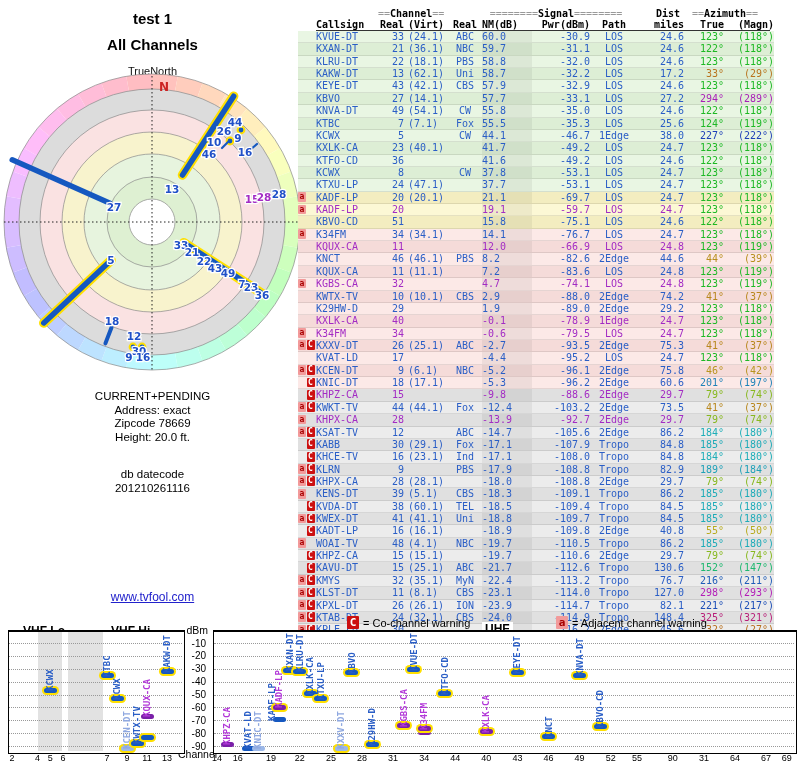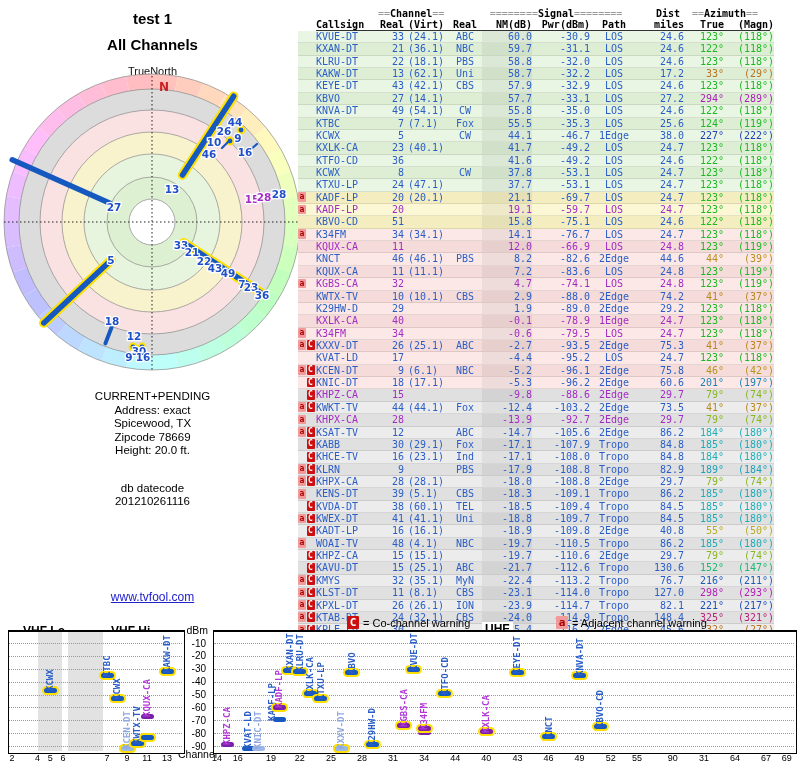--- a/index.html
+++ b/index.html
@@ -12,21 +12,21 @@
   .crit-gap{height:24px}
   #site-link{position:absolute;left:0;width:305px;text-align:center;font-size:12px}
   #site-link a{color:#2222cc;text-decoration:underline;cursor:pointer}
   
   #tbl{position:absolute;left:298px;top:8px;font-family:"DejaVu Sans Mono",monospace;font-size:10px;color:#000}
   .hrow{display:flex;height:11px;line-height:11px;padding-left:18px;white-space:pre}
   .eq{color:#999}
   #hunderline{height:0;border-bottom:1px solid #333;margin-left:18px;width:454px}
   .trow{display:flex;height:11.36px;line-height:11.4px;position:relative;padding-left:18px;border-bottom:1px solid rgba(0,0,0,0.09);white-space:pre}
   .c0{width:62px}.c1{width:26px;text-align:right}.c2{width:40px;padding-left:4px}
-  .c3{width:34px;text-align:center}.c4{width:50px;text-align:right}
+  .c3{width:34px;text-align:center}.c4{width:50px;}
   .c5{width:58px;text-align:right}.c6{width:48px;text-align:center}
   .c7{width:46px;text-align:right}.c8{width:40px;text-align:right}.c9{width:50px;text-align:right}
   .mk{position:absolute;top:0.5px;width:8px;height:9.8px;font-size:8px;font-weight:bold;text-align:center;line-height:10px;border-radius:1px;font-family:"DejaVu Sans Mono",monospace}
   .ma{left:0;background:#f29a9a;color:#a80000}
   .mc{left:8.5px;background:#cc1010;color:#fff}
   
   .lgbox{position:absolute;width:12px;height:13px;font-size:11px;font-weight:bold;text-align:center;line-height:13px;border-radius:1px;font-family:"DejaVu Sans Mono",monospace}
   .lgtxt{position:absolute;font-size:11px;color:#000}
   
   .panel{position:absolute;border:1px solid #000;border-top:2px solid #000;background:#fff}
@@ -133,21 +133,20 @@
       <text x="139" y="304.5" text-anchor="middle" font-family="DejaVu Sans" font-size="10.5" font-weight="bold" fill="#2050c8" stroke="#fff" stroke-width="2.5" paint-order="stroke">30</text>
       <text x="129" y="310.5" text-anchor="middle" font-family="DejaVu Sans" font-size="10.5" font-weight="bold" fill="#2050c8" stroke="#fff" stroke-width="2.5" paint-order="stroke">9</text>
       <text x="143" y="310.5" text-anchor="middle" font-family="DejaVu Sans" font-size="10.5" font-weight="bold" fill="#2050c8" stroke="#fff" stroke-width="2.5" paint-order="stroke">16</text>
       <text x="164" y="41" text-anchor="middle" font-family="DejaVu Sans" font-size="12" font-weight="bold" fill="#cc2222">N</text>
     </svg>
   </div>
 
 <div id="criteria" style="top:390px">
   <div class="crit-line">CURRENT+PENDING</div>
   <div class="crit-line">Address: exact</div>
-  <div class="crit-line">Spicewood, TX</div>
   <div class="crit-line">Zipcode 78669</div>
   <div class="crit-line">Height: 20.0 ft.</div>
   <div class="crit-gap"></div>
   <div class="crit-line">db datecode</div>
   <div class="crit-line">201210261116</div>
 </div>
 <div id="site-link" style="top:590px"><a>www.tvfool.com</a></div>
 
 <div id="tbl">
     <div class="hrow"><span style="width:62px"></span><span style="width:66px;text-align:center"><span class="eq">==</span><b>Channel</b><span class="eq">==</span></span><span style="width:34px"></span><span style="width:156px;text-align:center"><span class="eq">========</span><b>Signal</b><span class="eq">========</span></span><span style="width:46px;text-align:right"><b>Dist</b></span><span style="width:90px;text-align:center"><span class="eq">==</span><b>Azimuth</b><span class="eq">==</span></span></div>

